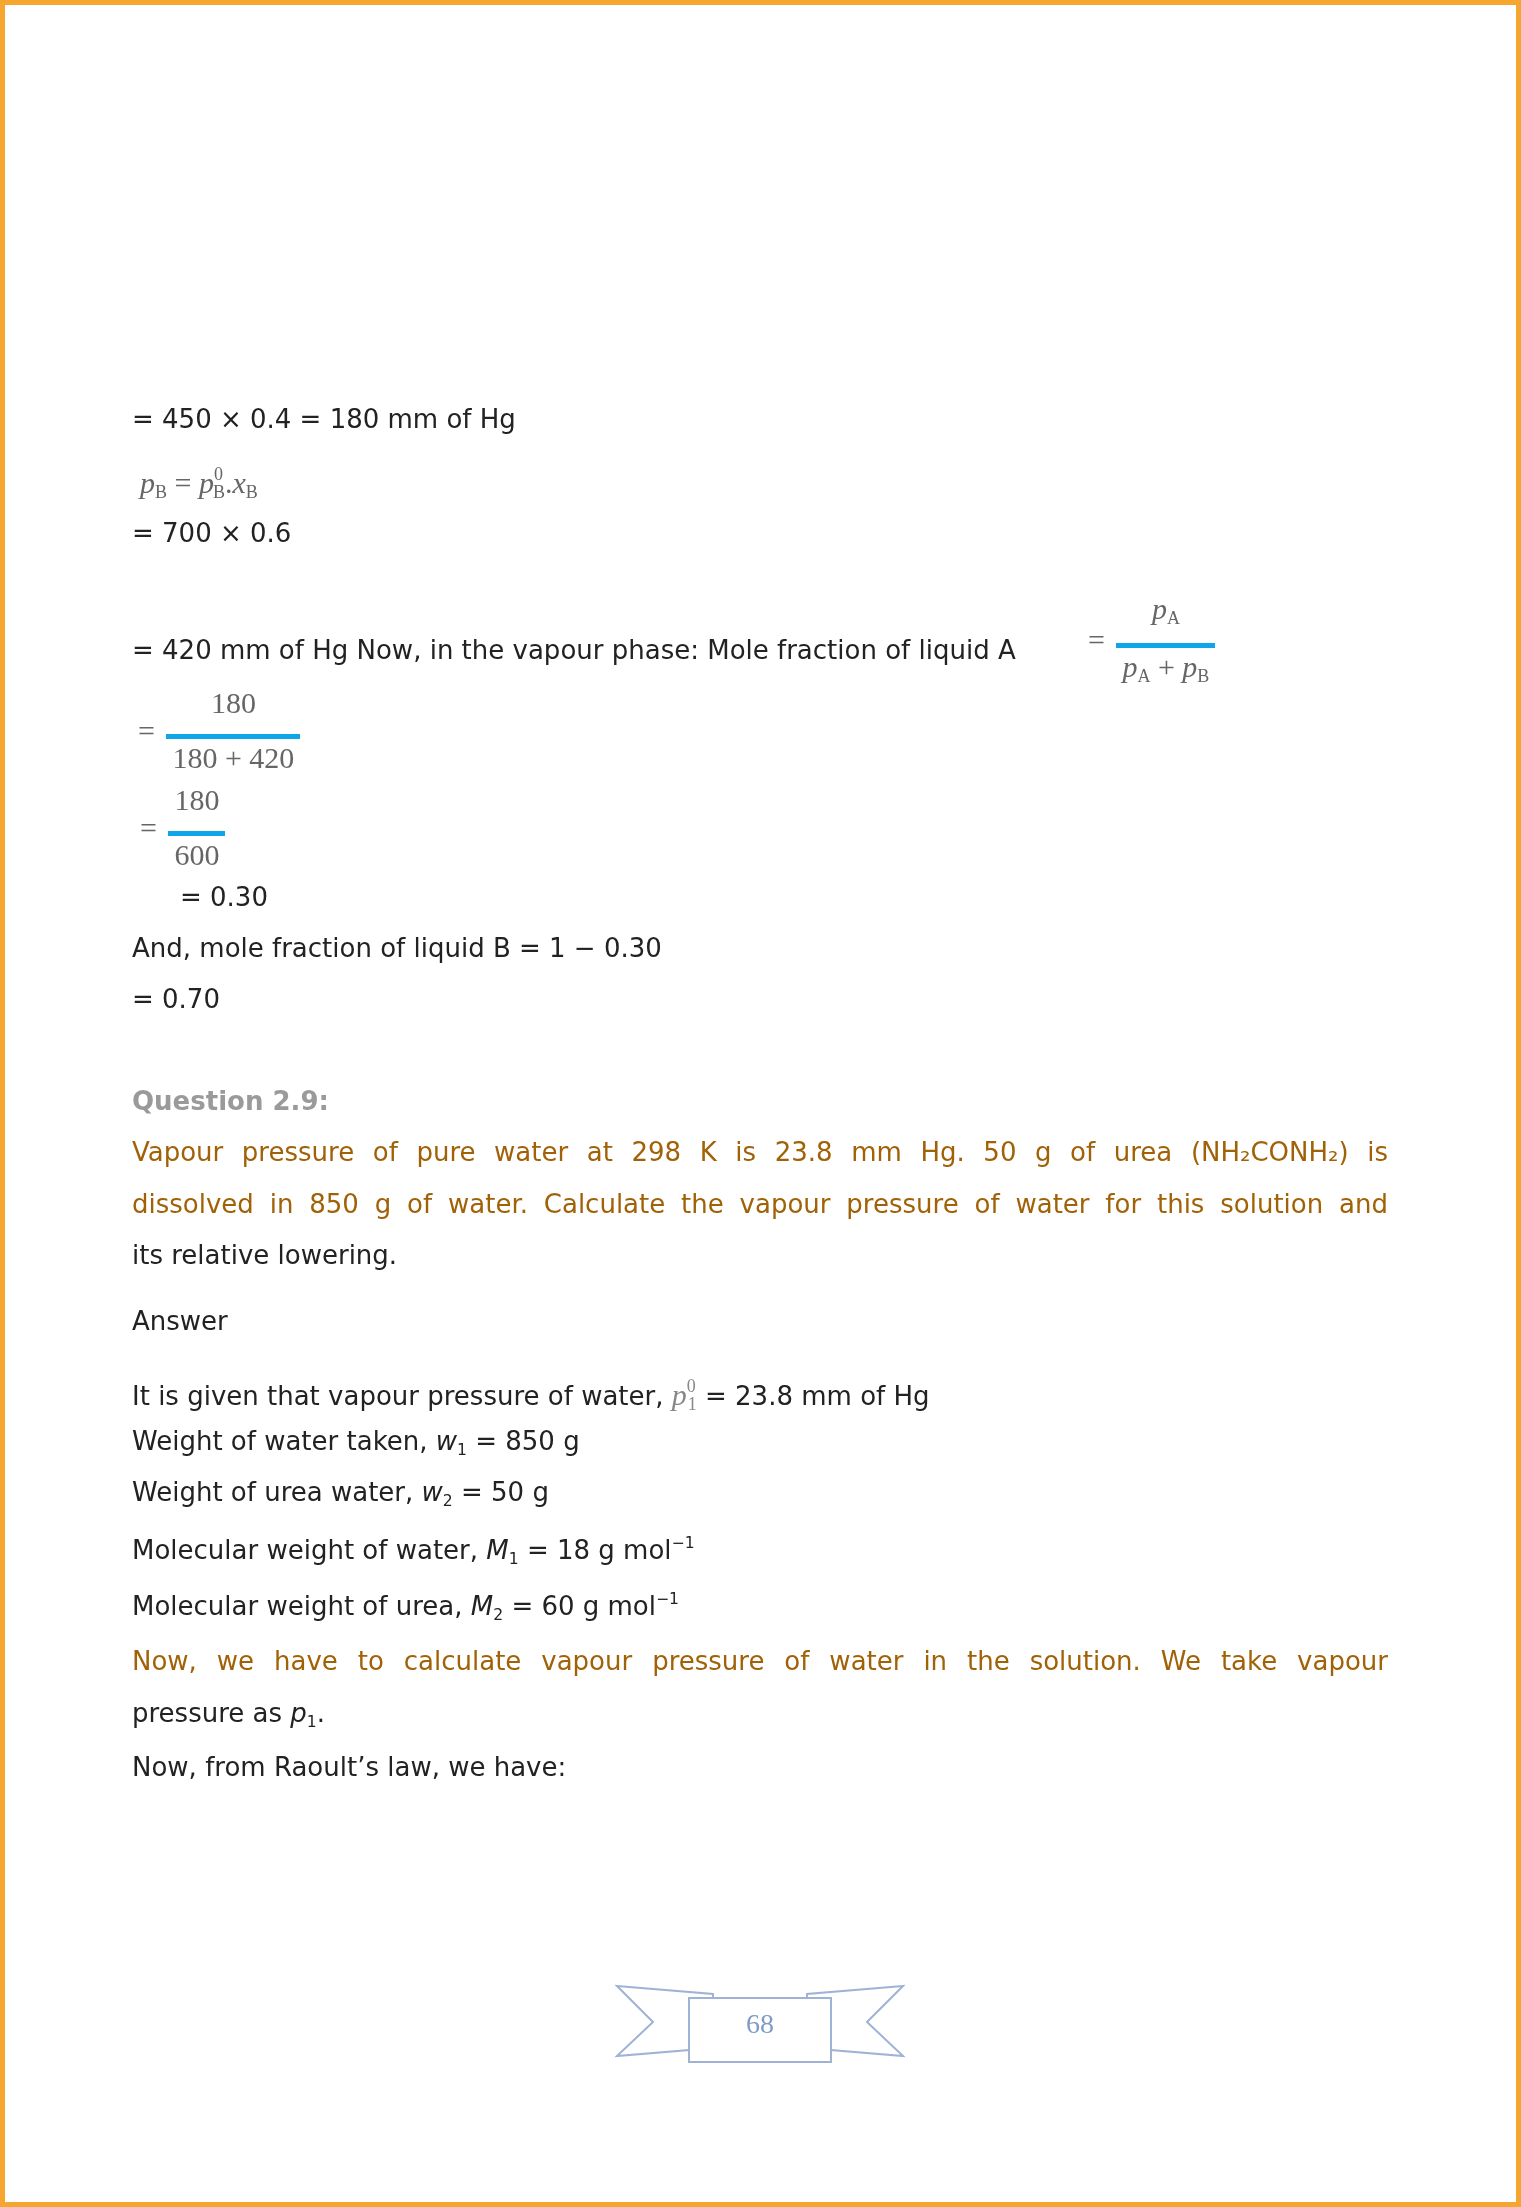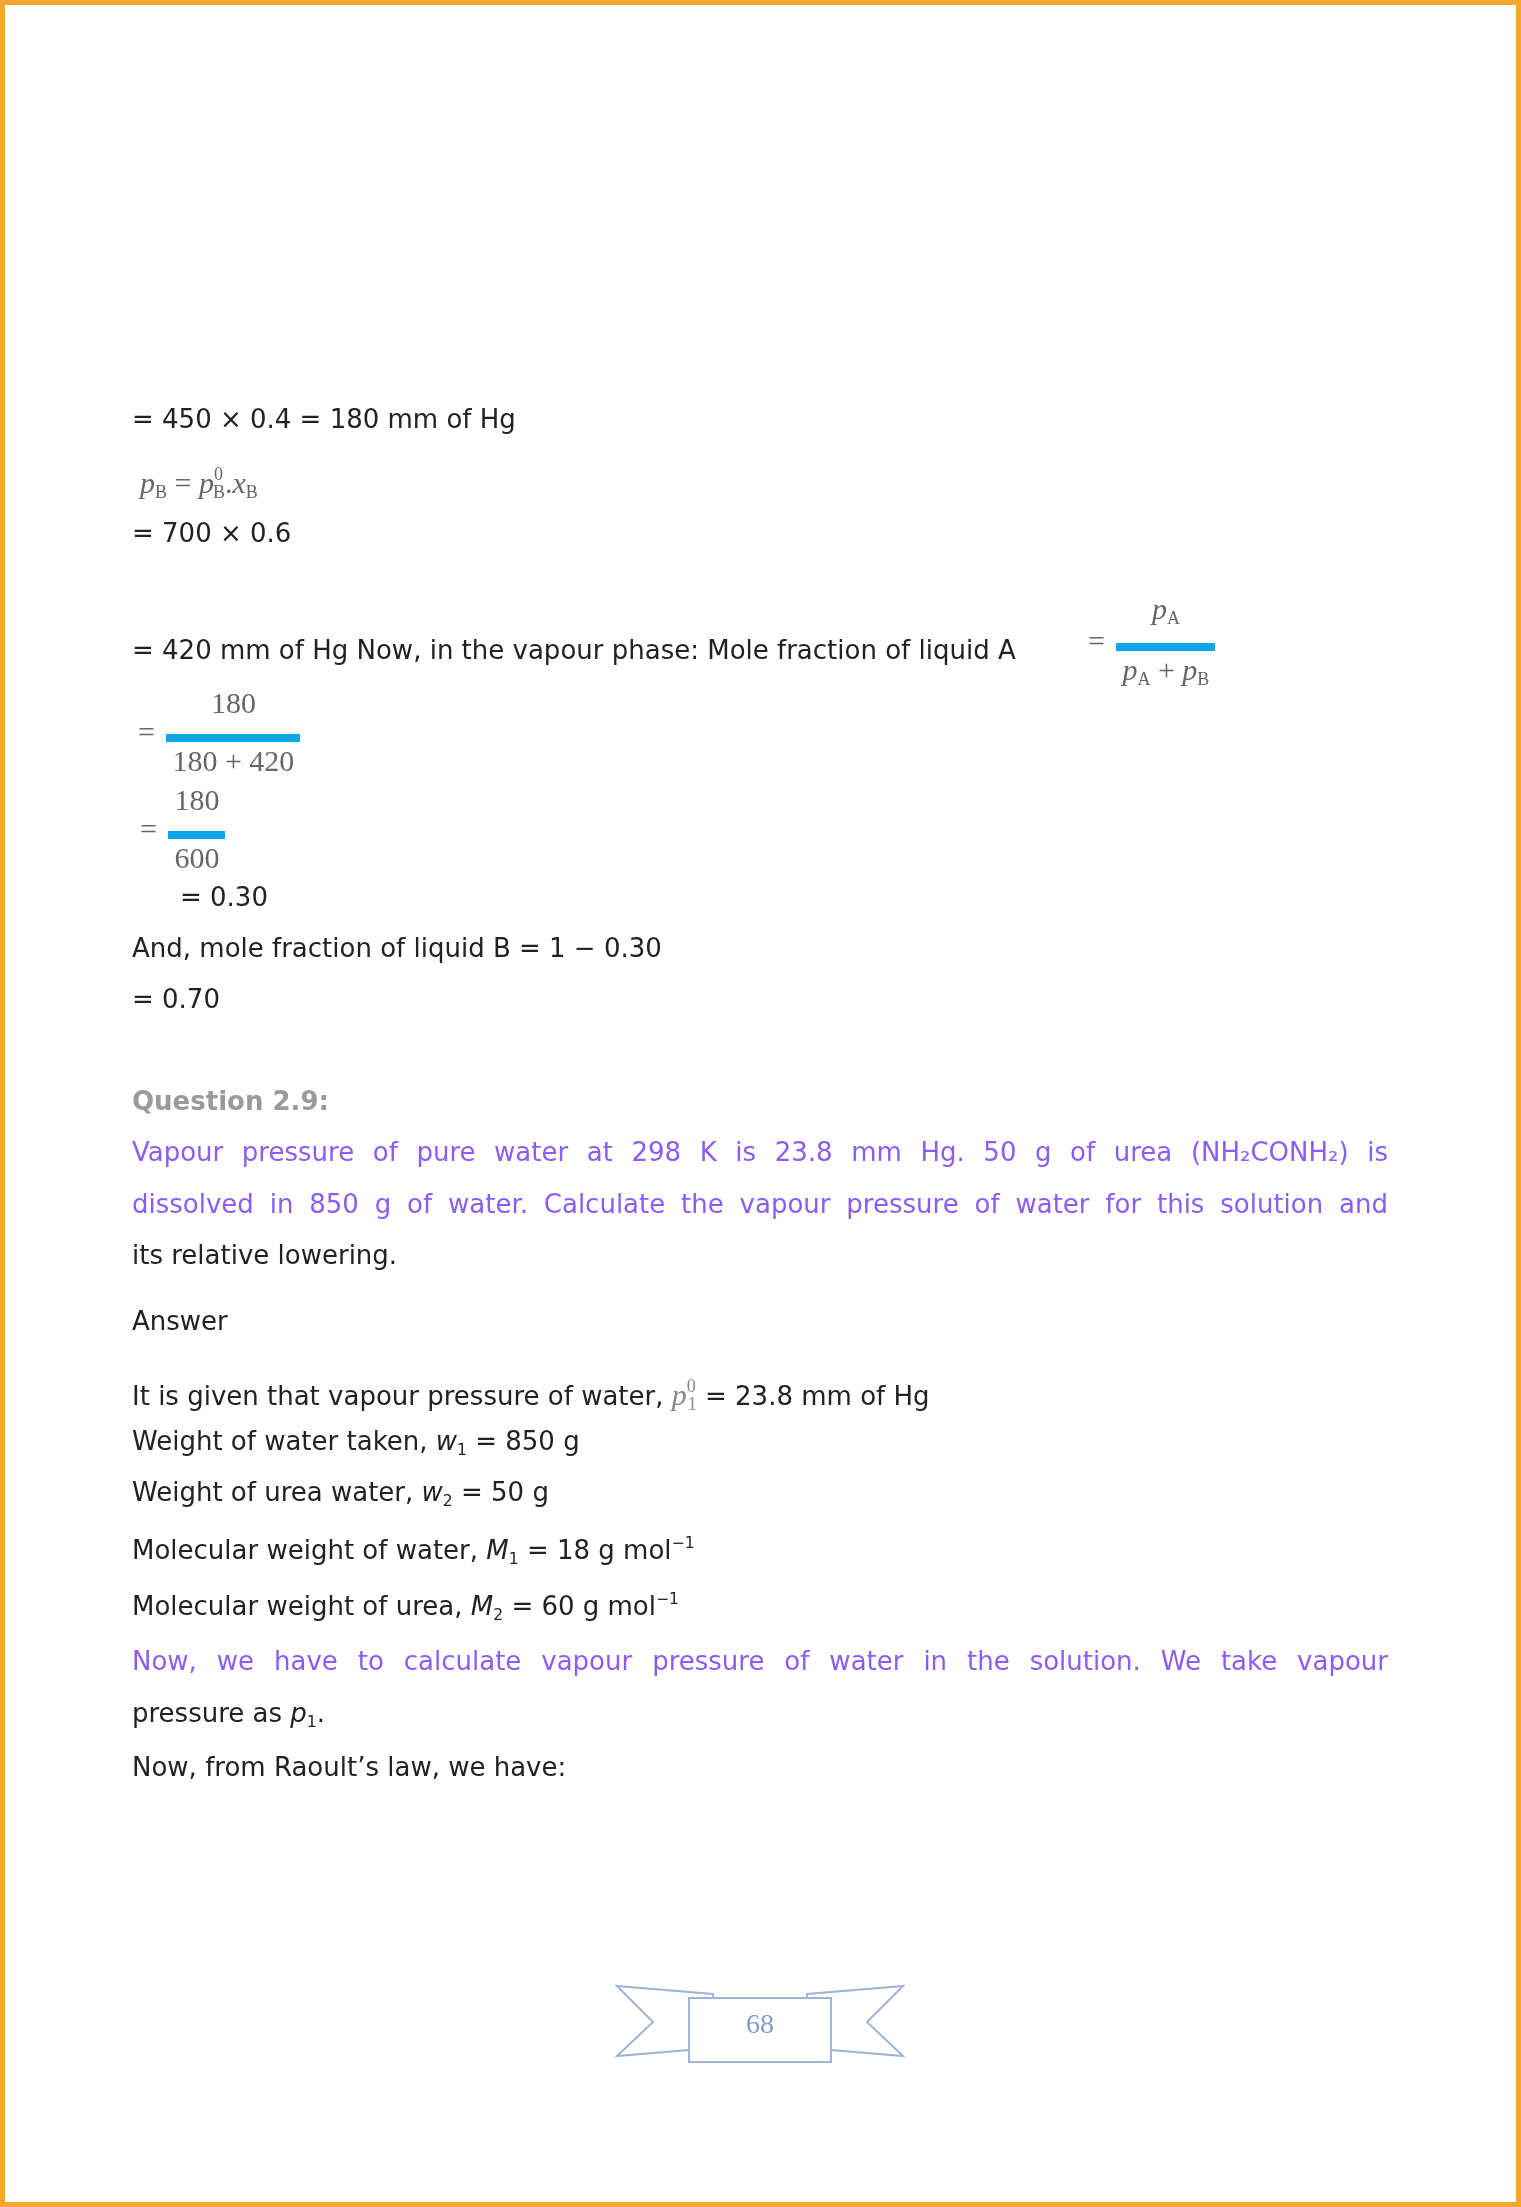--- a/index.html
+++ b/index.html
@@ -5,24 +5,24 @@
   html, body { margin:0; padding:0; }
   body { width:1521px; height:2207px; background:#fff; position:relative; overflow:hidden; }
   .frame { position:absolute; left:0; top:0; width:1521px; height:2207px; box-sizing:border-box; border:5px solid #F5A62E; }
   .line { position:absolute; left:132px; font-family:"DejaVu Sans", sans-serif; font-size:26px; color:#222; white-space:nowrap; line-height:1; }
   .math { font-family:"Liberation Serif", "DejaVu Serif", serif; color:#666; font-size:30px; }
   .math i { font-style:italic; }
   .sub { font-size:60%; vertical-align:-0.3em; }
   .sup { font-size:60%; vertical-align:0.7em; }
   .frac { display:inline-flex; flex-direction:column; align-items:center; vertical-align:middle; }
   .frac .num { padding:0 6px 16px; }
-  .frac .den { padding:4px 6px 0; border-top:8px solid #0ea5e9; }
+  .frac .den { padding:4px 6px 0; border-top:5px solid #0ea5e9; }
   .eqsign { vertical-align:middle; margin-right:4px; }
   .heading { font-weight:bold; color:#9a9a9a; }
-  .justify { position:absolute; left:132px; width:1256px; font-family:"DejaVu Sans", sans-serif; font-size:26px; color:#8b5cf6; text-align:justify; text-align-last:justify; line-height:1; }
+  .justify { position:absolute; left:132px; width:1256px; font-family:"DejaVu Sans", sans-serif; font-size:26px; color:#a16207; text-align:justify; text-align-last:justify; line-height:1; }
   .it { font-style:italic; }
   .ribbon { position:absolute; left:615px; top:1982px; width:290px; height:86px; }
   .pagenum { position:absolute; left:690px; top:2008px; width:140px; text-align:center; font-family:"Liberation Serif", "DejaVu Serif", serif; font-size:28px; color:#7f9cc6; }
 </style>
 </head>
 <body>
 
 <div class="frame"></div>
 
 <div class="line" style="top:406px;">= 450 × 0.4 = 180 mm of Hg</div>

